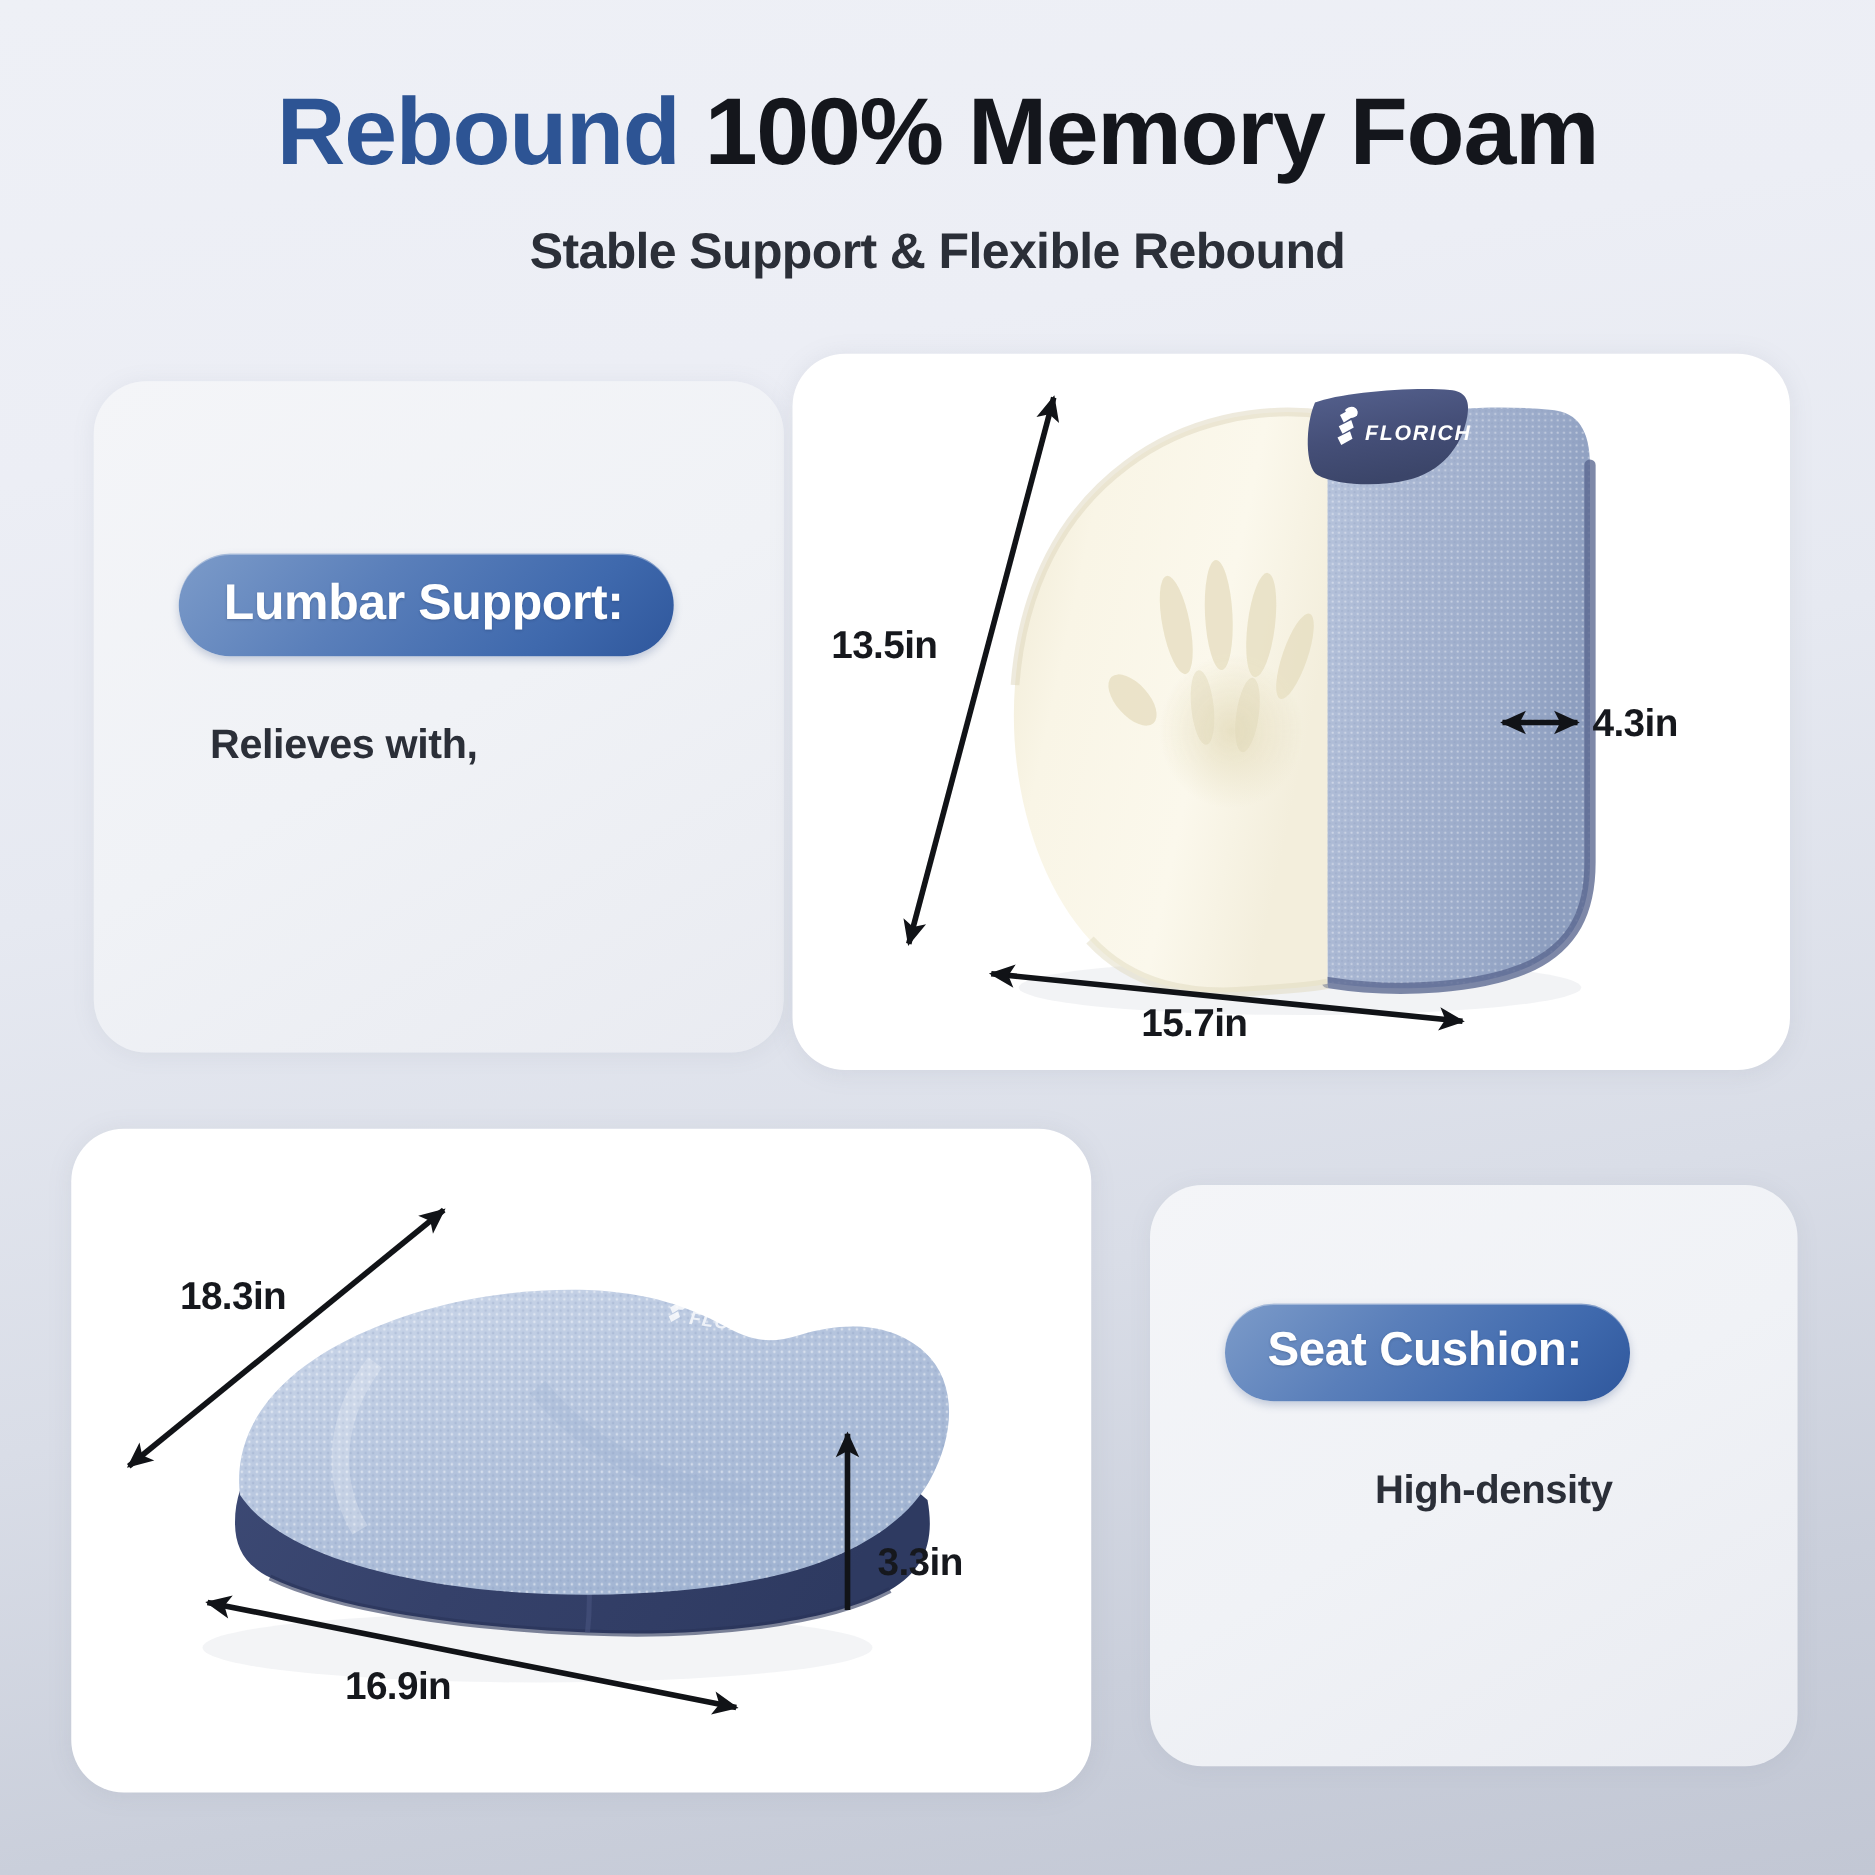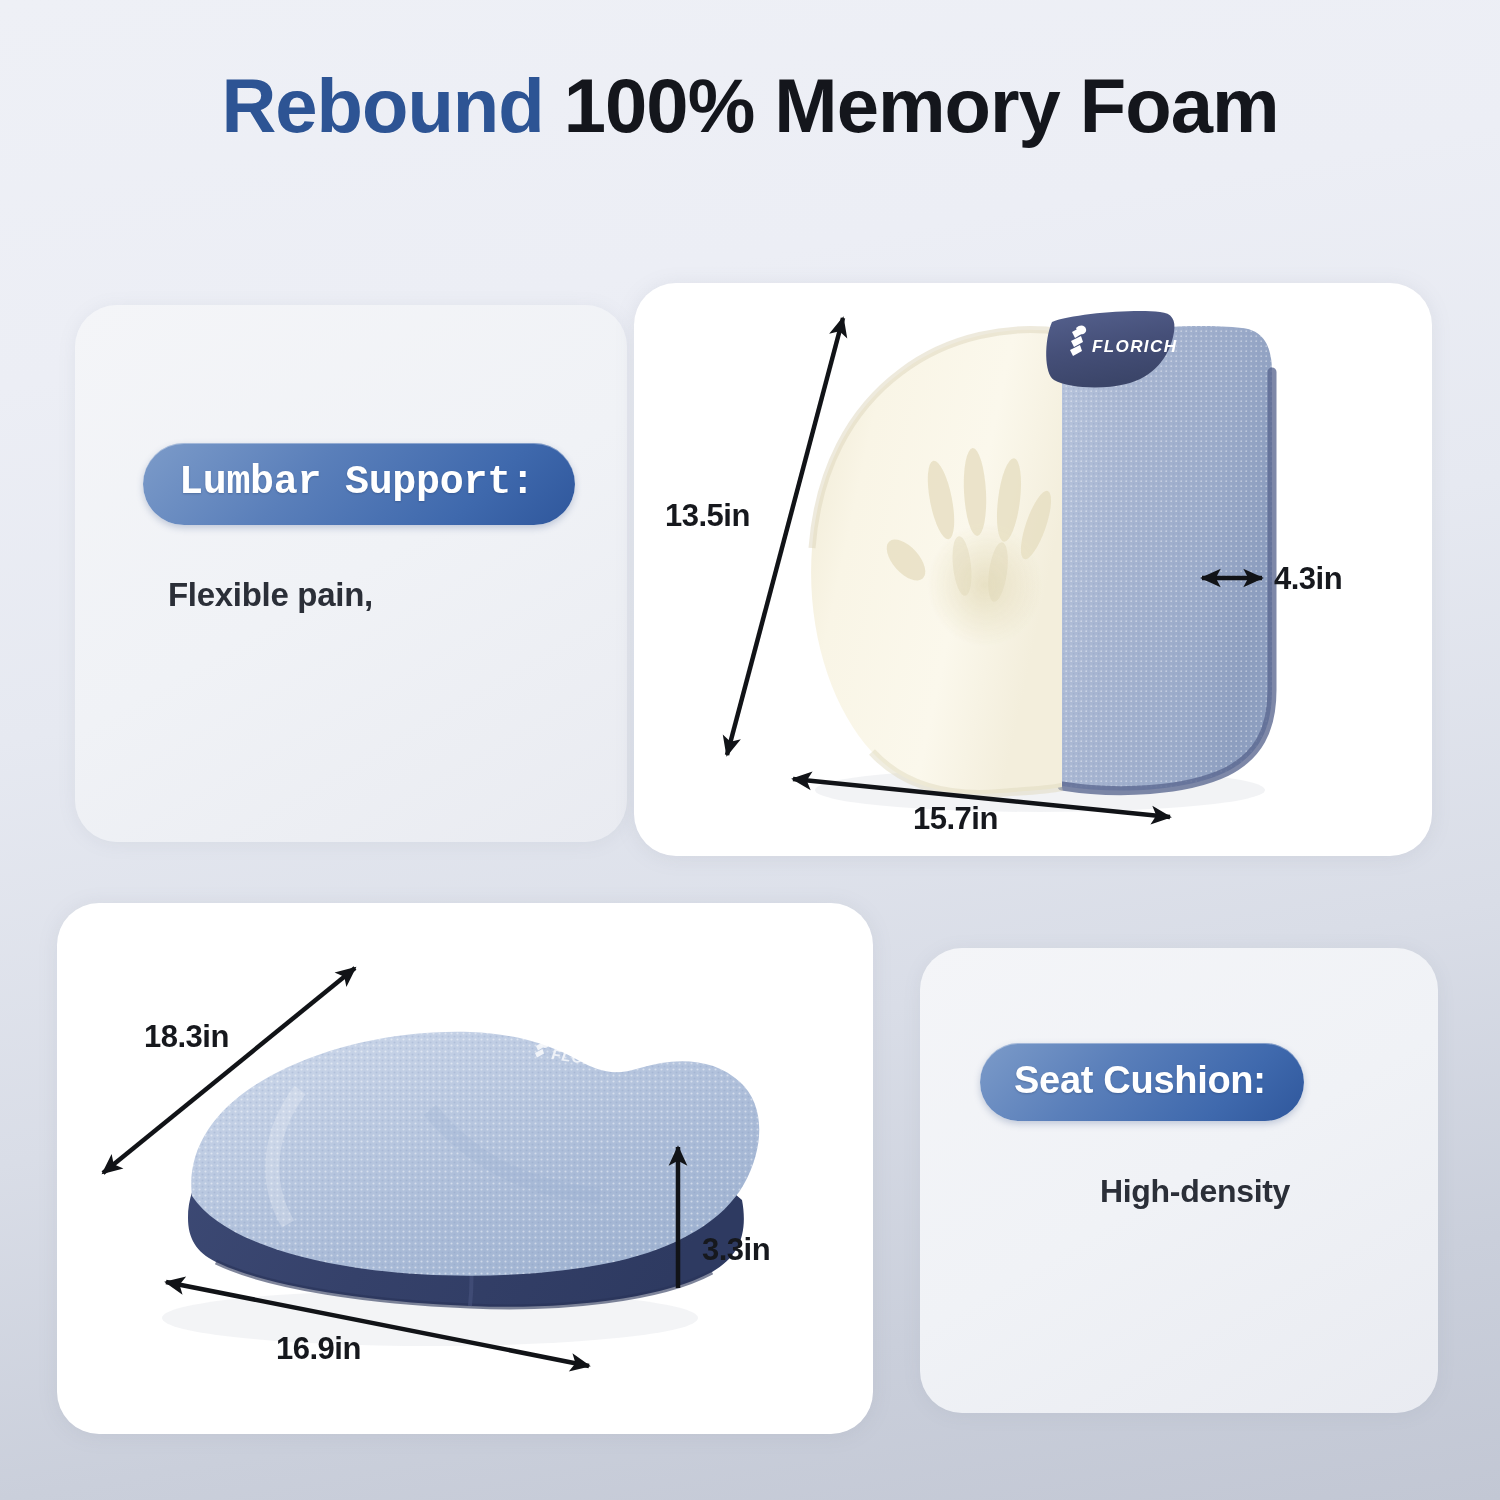--- a/index.html
+++ b/index.html
@@ -44,21 +44,21 @@
     display:inline-block;
     background:linear-gradient(135deg,#7c9bc9 0%,#5a7fba 38%,#3f69ad 75%,#2f579c 100%);
     color:#ffffff; font-weight:700;
     border-radius:999px;
     box-shadow:0 3px 7px rgba(60,85,135,0.27), inset 0 1px 0 rgba(255,255,255,0.35);
     white-space:nowrap;
     text-shadow:0 1px 2px rgba(25,45,85,0.30);
   }
   #badge-lumbar {
     position:absolute; left:143px; top:443px;
-    padding:17px 40px 20px 36px; font-size:40px; letter-spacing:-0.3px;font-family:Liberation Mono, monospace;
+    padding:17px 40px 20px 36px; font-size:40px; letter-spacing:-0.3px;
   }
   #badge-seat {
     position:absolute; left:980px; top:1043px;
     padding:16px 38px 19px 34px; font-size:38px; letter-spacing:-0.3px;
   }
 
   .body-text {
     position:absolute; color:#2b2f38;
     font-size:33px; font-weight:700; line-height:1.52; letter-spacing:-0.3px;
   }
@@ -80,26 +80,27 @@
   svg.overlay { position:absolute; left:0; top:0; width:1500px; height:1500px; pointer-events:none; }
 </style>
 </head>
 <body>
 
 <div class="header">
   <div class="title">
     <span class="accent">Rebound</span>
     <span>100% Memory Foam</span>
   </div>
+  <div class="subtitle">Stable Support &amp; Flexible Rebound</div>
 </div>
 
 <div class="card card-soft" id="card-lumbar-text"></div>
 <div class="badge" id="badge-lumbar">Lumbar Support:</div>
 <div class="body-text" id="text-lumbar">
-  <div>Flexible pain,</div>
+  <div>Relieves with,</div>
 </div>
 
 <div class="card card-white" id="card-lumbar-img"></div>
 
 <div class="card card-white" id="card-seat-img"></div>
 
 <div class="card card-soft" id="card-seat-text"></div>
 <div class="badge" id="badge-seat">Seat Cushion:</div>
 <div class="body-text" id="text-seat">
   <div>High-density</div>

